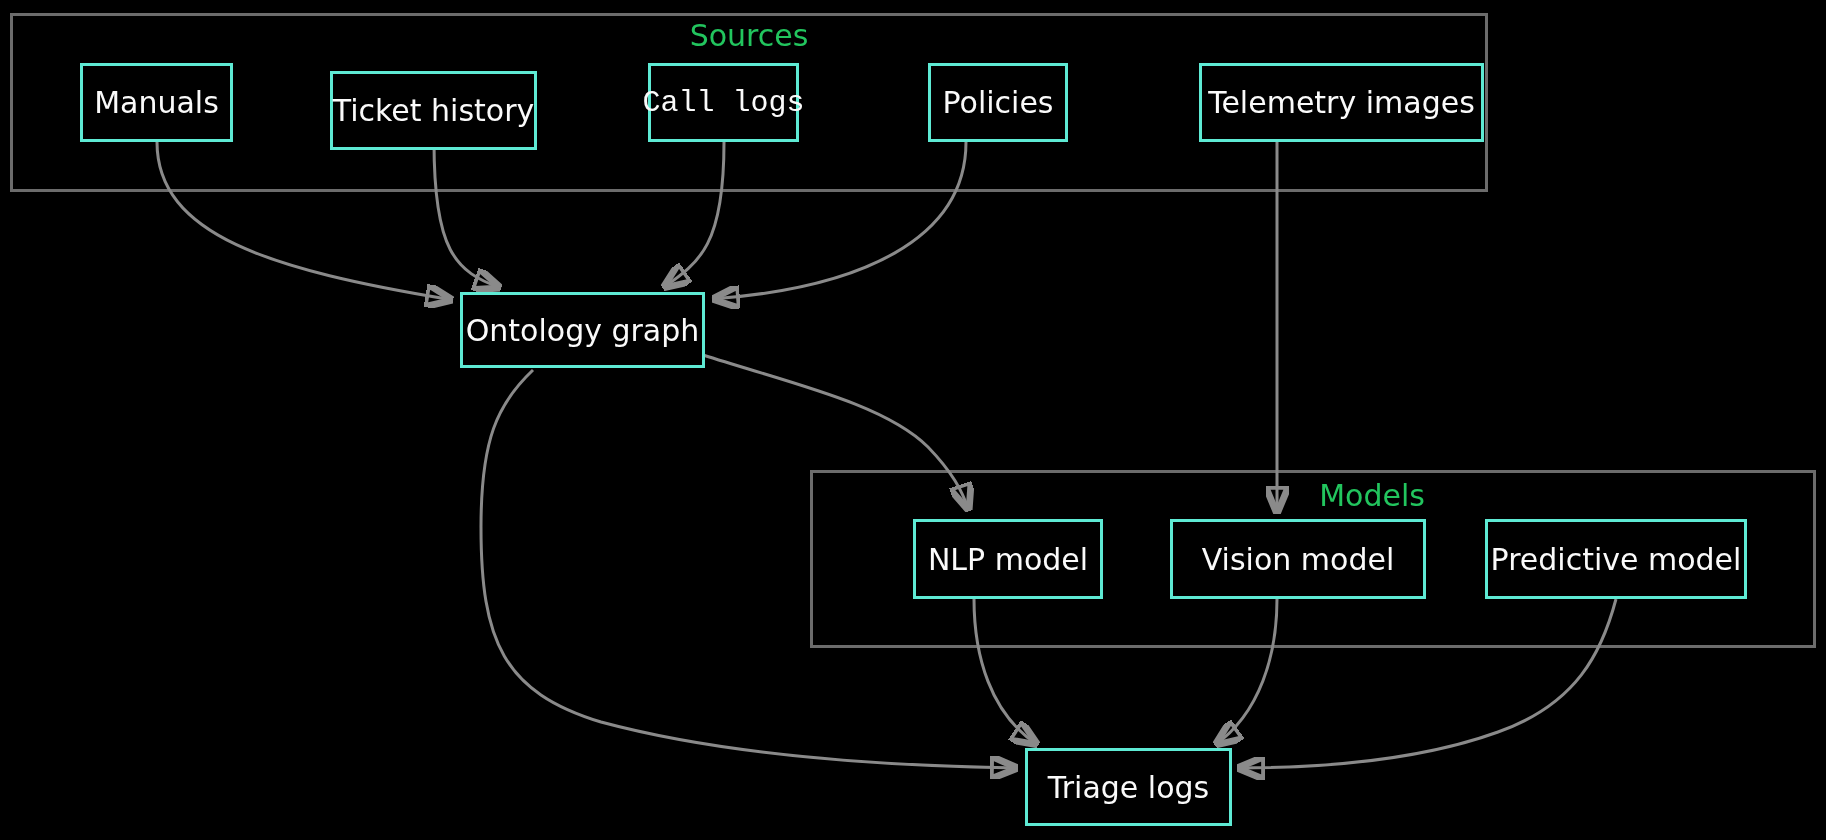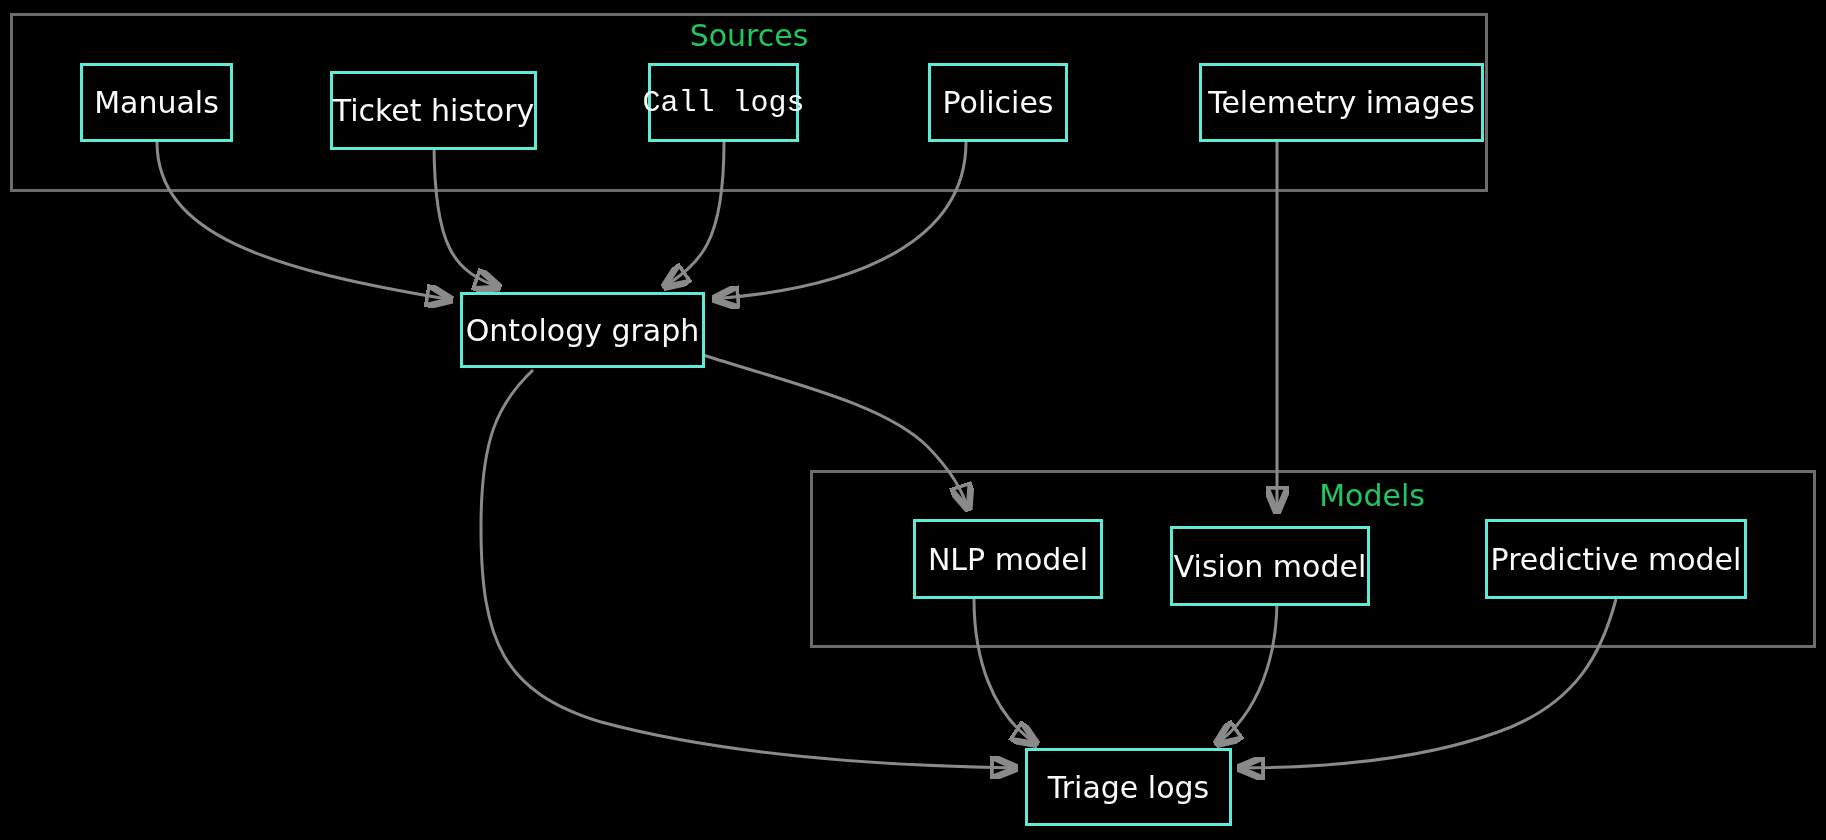--- a/index.html
+++ b/index.html
@@ -85,18 +85,18 @@
 
   <div class="node" style="left:80px; top:63px; width:153px; height:79px;">Manuals</div>
   <div class="node" style="left:330px; top:71px; width:207px; height:79px;">Ticket history</div>
   <div class="node" style="left:648px; top:63px; width:151px; height:79px;font-family:Liberation Mono, monospace;">Call logs</div>
   <div class="node" style="left:896px; top:63px; width:140px; height:79px;margin-left:32px;">Policies</div>
   <div class="node" style="left:1199px; top:63px; width:285px; height:79px;">Telemetry images</div>
 
   <div class="node" style="left:460px; top:292px; width:245px; height:76px;">Ontology graph</div>
 
   <div class="node" style="left:881px; top:519px; width:190px; height:80px;margin-left:32px;">NLP model</div>
-  <div class="node" style="left:1170px; top:519px; width:200px; height:80px;margin-top:7px;">Vision model</div>
+  <div class="node" style="left:1170px; top:519px; width:256px; height:80px;">Vision model</div>
   <div class="node" style="left:1485px; top:519px; width:262px; height:80px;">Predictive model</div>
 
   <div class="node" style="left:1025px; top:748px; width:207px; height:78px;">Triage logs</div>
 
 </div>
 
 </body></html>

